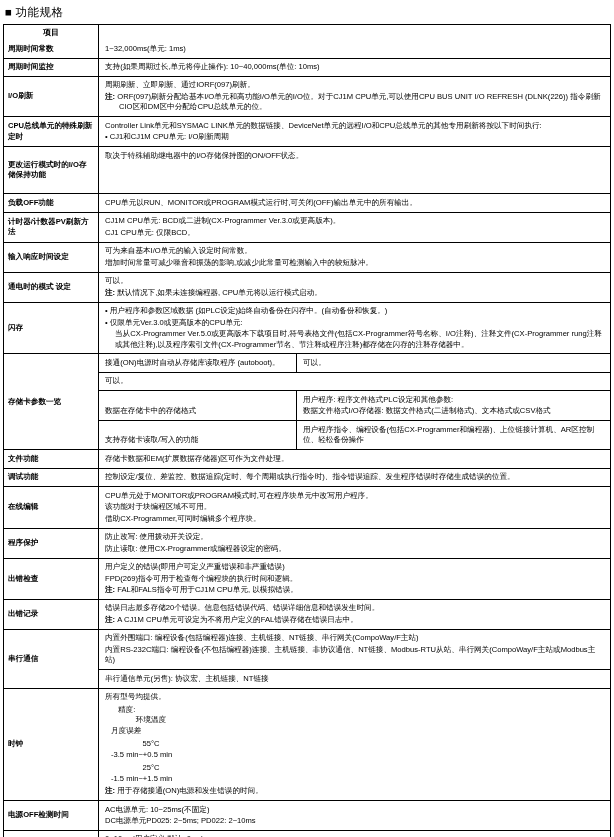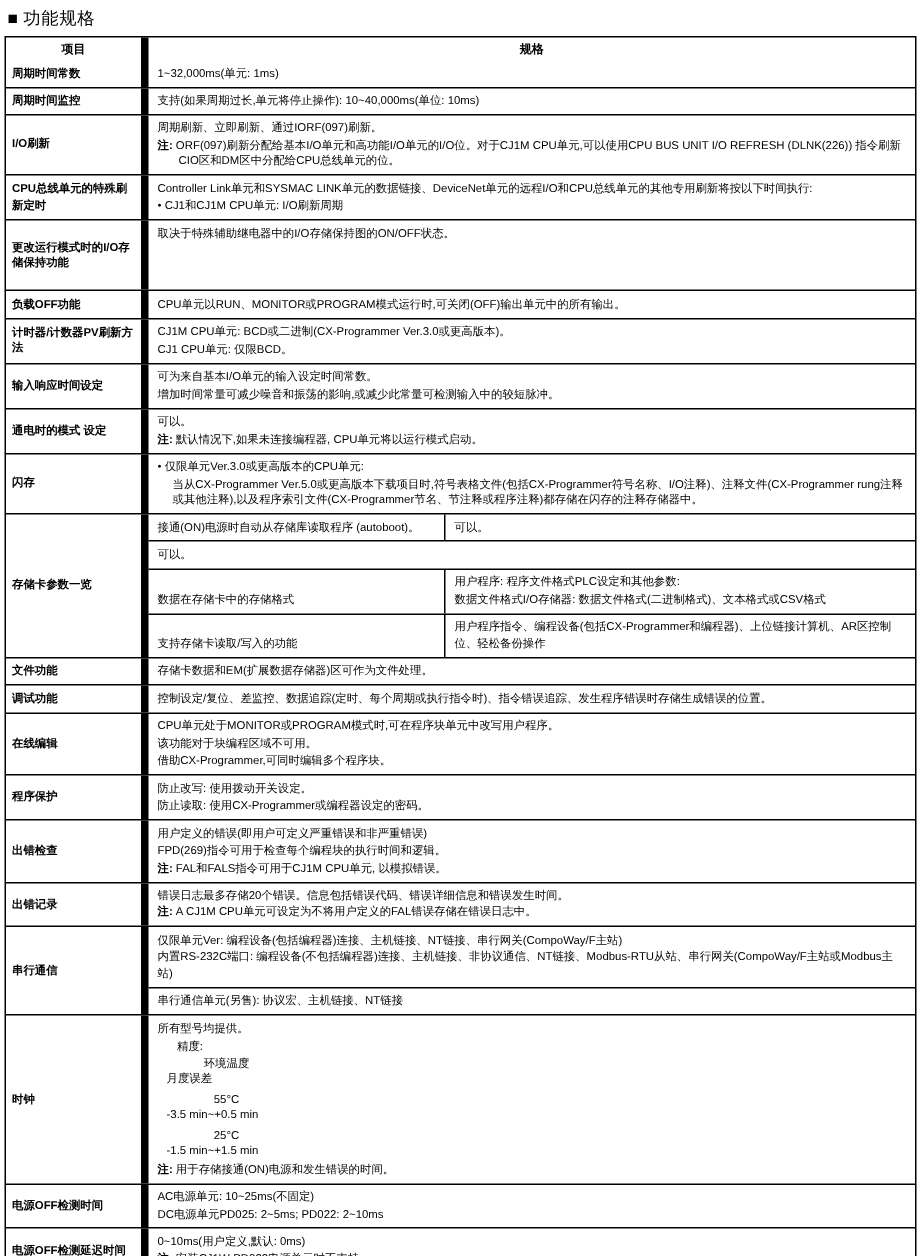--- a/index.html
+++ b/index.html
@@ -5,21 +5,21 @@
   html,body{margin:0;padding:0;background:#fff;color:#000;}
   body{width:614px;font-family:"Liberation Sans",sans-serif;}
   .page{padding:3px 3px 6px 3px;box-sizing:border-box;}
   .title{font-size:11.5px;font-weight:normal;margin:2px 0 4px 2px;letter-spacing:.5px;}
   .title .marker{margin-right:3px;}
   .spec-table{border:1.5px solid #000;font-size:7.6px;line-height:1.38;}
   .row{display:flex;border-top:1px solid #000;align-items:stretch;}
   .row:first-child{border-top:none;}
   .row.header{min-height:13px;font-weight:bold;font-size:8px;}
   .row.header .cell-item,.row.header .cell-spec{justify-content:center;align-items:center;text-align:center;padding:2px;}
-  .cell-item{flex:0 0 95px;border-right:5px solid #000000;padding:3px 4px;font-weight:bold;display:flex;flex-direction:column;justify-content:center;box-sizing:border-box;min-width:0;}
+  .cell-item{flex:0 0 95px;border-right:1px solid #000000;padding:3px 4px;font-weight:bold;display:flex;flex-direction:column;justify-content:center;box-sizing:border-box;min-width:0;}
   .cell-spec{flex:1;display:flex;flex-direction:column;min-width:0;}
   .subcell{border-top:1px solid #000;flex:1 1 auto;min-width:0;}
   .cell-spec > .subcell:first-child{border-top:none;}
   .subcell.lines{padding:3px 6px;display:flex;flex-direction:column;box-sizing:border-box;}
   .subcell.split{display:flex;padding:0;}
   .split-left{flex:0 0 198px;border-right:1px solid #000;padding:3px 6px;display:flex;flex-direction:column;justify-content:flex-end;box-sizing:border-box;min-width:0;}
   .split-right{flex:1;padding:3px 6px;display:flex;flex-direction:column;justify-content:center;box-sizing:border-box;min-width:0;}
   .line{padding:.5px 0;}
   .line.ind{padding-left:10px;}
   .line.note{padding-left:14px;text-indent:-14px;}
@@ -33,21 +33,20 @@
 </head>
 <body>
 
 <div class="page">
   <div class="title">
     <span class="marker">■</span><span>功能规格</span>
   </div>
   <div class="spec-table">
     <div class="row header">
       <div class="cell-item">项目</div>
-      <div class="cell-spec">规格</div>
     </div>
     <div id="rows">
         <div class="row">
           <div class="cell-item">
             <span>周期时间常数</span>
           </div>
           <div class="cell-spec">
             <div class="subcell lines">
               <div class="line">1~32,000ms(单元: 1ms)</div>
             </div>
@@ -137,20 +136,21 @@
               <div class="line note"><b>注:</b> 默认情况下,如果未连接编程器, CPU单元将以运行模式启动。</div>
             </div>
           </div>
         </div>
         <div class="row">
           <div class="cell-item">
             <span>闪存</span>
           </div>
           <div class="cell-spec">
             <div class="subcell lines">
+              <div class="line">• 用户程序和参数区域数据 (如PLC设定)始终自动备份在闪存中。(自动备份和恢复。)</div>
               <div class="line">• 仅限单元Ver.3.0或更高版本的CPU单元:</div>
               <div class="line ind">当从CX-Programmer Ver.5.0或更高版本下载项目时,符号表格文件(包括CX-Programmer符号名称、I/O注释)、注释文件(CX-Programmer rung注释或其他注释),以及程序索引文件(CX-Programmer节名、节注释或程序注释)都存储在闪存的注释存储器中。</div>
             </div>
           </div>
         </div>
         <div class="row">
           <div class="cell-item">
             <span>存储卡参数一览</span>
           </div>
           <div class="cell-spec">
@@ -251,21 +251,21 @@
               <div class="line note"><b>注:</b> A CJ1M CPU单元可设定为不将用户定义的FAL错误存储在错误日志中。</div>
             </div>
           </div>
         </div>
         <div class="row">
           <div class="cell-item">
             <span>串行通信</span>
           </div>
           <div class="cell-spec">
             <div class="subcell lines">
-              <div class="line">仅限单元Ver: 编程设备(包括编程器)连接、主机链接、NT链接、串行网关(CompoWay/F主站)</div>
+              <div class="line">内置外围端口: 编程设备(包括编程器)连接、主机链接、NT链接、串行网关(CompoWay/F主站)</div>
               <div class="line">内置RS-232C端口: 编程设备(不包括编程器)连接、主机链接、非协议通信、NT链接、Modbus-RTU从站、串行网关(CompoWay/F主站或Modbus主站)</div>
             </div>
             <div class="subcell lines">
               <div class="line">串行通信单元(另售): 协议宏、主机链接、NT链接</div>
             </div>
           </div>
         </div>
         <div class="row">
           <div class="cell-item">
             <span>时钟</span>

